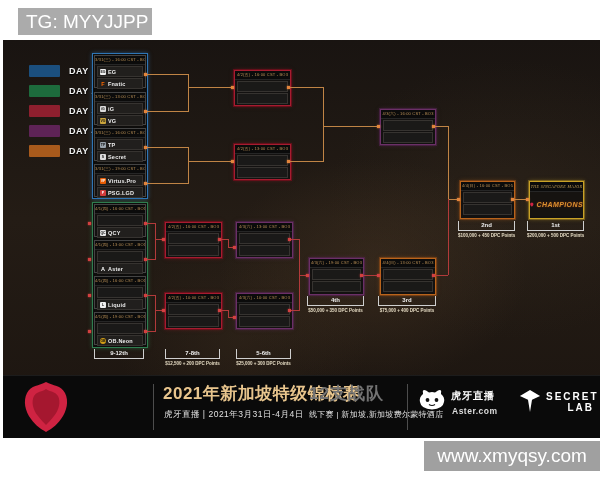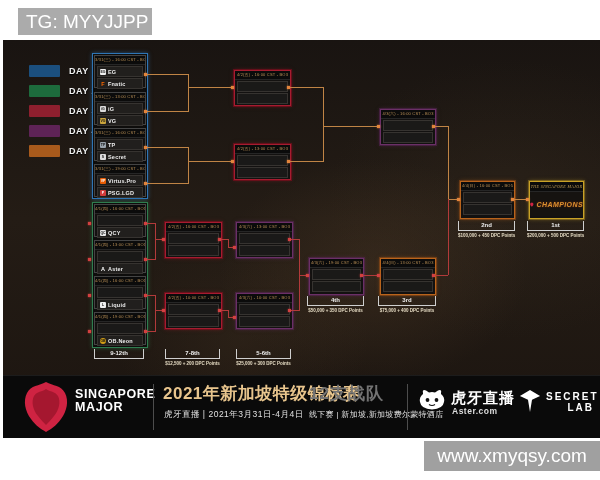--- a/index.html
+++ b/index.html
@@ -73,21 +73,21 @@
   .noder{position:absolute;width:3px;height:3px;background:#d24040;box-shadow:0 0 2px #d24040;}
   
   #footer{position:absolute;left:0;right:0;bottom:0;height:62px;background:#0a0a0a;border-top:1px solid #1c1c1c;}
   .f-div{position:absolute;top:8px;width:1px;height:46px;background:#4d4d4d;}
   .f-logo-text{position:absolute;left:72px;top:12px;color:#fff;font-weight:bold;
                font-size:12.5px;line-height:13px;letter-spacing:.6px;}
   .f-title{position:absolute;left:160px;top:6px;color:#e8c58d;font-size:17px;font-weight:bold;letter-spacing:.5px;}
   .f-sub{position:absolute;left:161px;top:33px;color:#e0e0e0;font-size:8.5px;letter-spacing:.5px;}
   .f-teams{position:absolute;left:306px;top:6px;color:#737373;font-size:17px;font-weight:bold;letter-spacing:1px;}
   .f-venue{position:absolute;left:306px;top:33px;color:#e0e0e0;font-size:8px;letter-spacing:.3px;}
-  .huya-name{position:absolute;left:448px;top:13px;color:#fff;font-size:15px;font-weight:bold;letter-spacing:1px;}
+  .huya-name{position:absolute;left:448px;top:13px;color:#fff;font-size:10px;font-weight:bold;letter-spacing:1px;}
   .huya-site{position:absolute;left:449px;top:30px;color:#ddd;font-size:8.5px;font-weight:bold;letter-spacing:.5px;}
   .sl-text{position:absolute;left:543px;top:15px;color:#fff;font-weight:bold;font-size:10px;
            line-height:11px;letter-spacing:2px;text-align:right;width:48px;}
 </style>
 </head>
 <body>
 
 <div id="wm-top">TG: MYYJJPP</div>
 
 <div id="poster">
@@ -368,24 +368,20 @@
   <div class="noder" style="left:303px;top:234px"></div>
   <div class="noder" style="left:357px;top:234px"></div>
   <div class="noder" style="left:374px;top:234px"></div>
   <div class="noder" style="left:429px;top:234px"></div>
 
   <div id="footer">
     <svg style="position:absolute;left:20px;top:5px" width="46" height="52" viewBox="0 0 46 52">
       <path d="M23 1 C30 5 38 4 42 12 C46 20 44 30 38 38 C33 45 28 48 23 51 C18 48 13 45 8 38 C2 30 0 20 4 12 C8 4 16 5 23 1 Z" fill="#cf2342"></path>
       <path d="M23 8 C27 11 32 10 35 15 C38 21 36 29 31 35 C28 39 25 42 23 44 C21 42 18 39 15 35 C10 29 8 21 11 15 C14 10 19 11 23 8 Z" fill="#a5172f"></path>
     </svg>
-    <div class="f-logo-text">
-      <div>SINGAPORE</div>
-      <div>MAJOR</div>
-    </div>
     <div class="f-div" style="left:150px"></div>
     <div class="f-title">2021年新加坡特级锦标赛</div>
     <div class="f-sub">虎牙直播 | 2021年3月31日-4月4日</div>
     <div class="f-teams">12支战队</div>
     <div class="f-venue">线下赛 | 新加坡,新加坡费尔蒙特酒店</div>
     <div class="f-div" style="left:404px"></div>
     <svg style="position:absolute;left:414px;top:12px" width="30" height="26" viewBox="0 0 30 26">
       <path d="M6 5 Q5 1 9 2.5 L12 4.5 Q15 3.5 18 4.5 L21 2.5 Q25 1 24 5 L24 6 Q28 9 27 14 Q26 21 15 21.5 Q4 21 3 14 Q2 9 6 6 Z" fill="#fff"></path>
       <circle cx="10.5" cy="12" r="1.9" fill="#111"></circle>
       <circle cx="19.5" cy="12" r="1.9" fill="#111"></circle>

